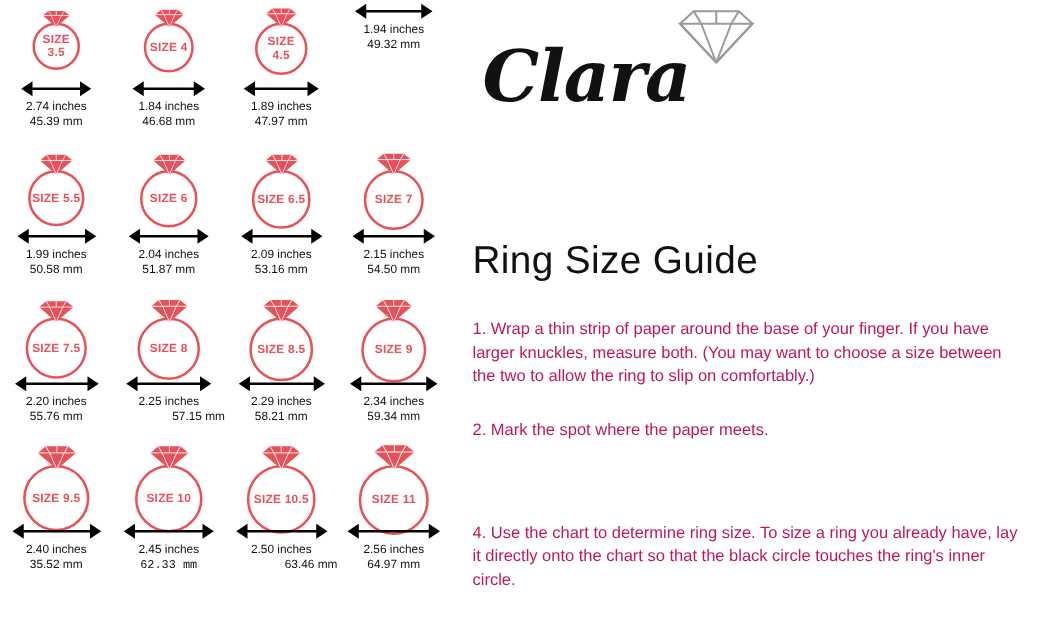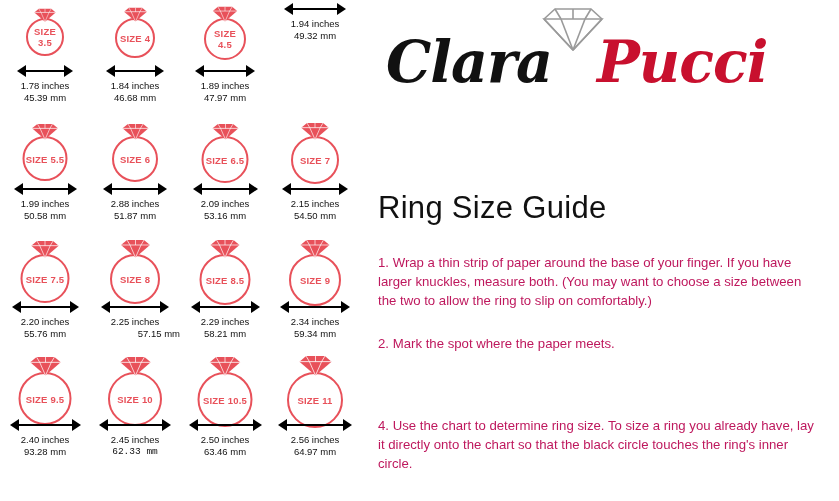--- a/index.html
+++ b/index.html
@@ -186,21 +186,21 @@
                 <line x1="42" y1="12" x2="31" y2="37"></line>
               </g>
             </svg>
           </div>
         </div>
         <div class="arrow-wrap">
           <div class="arrow-line" style="left:25px; width:40px"></div>
           <div class="arrow-head left" style="left:17px"></div>
           <div class="arrow-head right" style="left:64px"></div>
         </div>
-        <div class="meas">1.78 inches</div>
+        <div class="meas">2.74 inches</div>
         <div class="meas" style="margin-top: 0px;">45.39 mm</div>
       </div>
       <div class="ring-cell">
         <div class="ring-art">
           <div class="ring-band" style="width: 40px; height: 40px;">
             <div class="ring-size-label">SIZE 4</div>
           </div>
           <div class="gem" style="top: 5px;">
             <svg width="25" height="15" viewBox="0 0 62 38" style="margin-left:-12.5px">
               <polygon points="2,12 60,12 31,37" fill="#e8515a"></polygon>
@@ -309,21 +309,21 @@
                 <line x1="42" y1="12" x2="31" y2="37"></line>
               </g>
             </svg>
           </div>
         </div>
         <div class="arrow-wrap">
           <div class="arrow-line" style="left:21px; width:48px"></div>
           <div class="arrow-head left" style="left:13px"></div>
           <div class="arrow-head right" style="left:68px"></div>
         </div>
-        <div class="meas">2.88 inches</div>
+        <div class="meas">2.04 inches</div>
         <div class="meas" style="margin-top: 0px;">51.87 mm</div>
       </div>
       <div class="ring-cell">
         <div class="ring-art">
           <div class="ring-band" style="width: 47px; height: 47px;">
             <div class="ring-size-label">SIZE 6.5</div>
           </div>
           <div class="gem" style="top: 3px;">
             <svg width="29" height="17" viewBox="0 0 62 38" style="margin-left:-14.5px">
               <polygon points="2,12 60,12 31,37" fill="#e8515a"></polygon>
@@ -510,21 +510,21 @@
               </g>
             </svg>
           </div>
         </div>
         <div class="arrow-wrap">
           <div class="arrow-line" style="left:17.5px; width:55px"></div>
           <div class="arrow-head left" style="left:9.5px"></div>
           <div class="arrow-head right" style="left:71.5px"></div>
         </div>
         <div class="meas">2.40 inches</div>
-        <div class="meas" style="margin-top: 0px;">93.28 mm</div>
+        <div class="meas" style="margin-top: 0px;">35.52 mm</div>
       </div>
       <div class="ring-cell">
         <div class="ring-art">
           <div class="ring-band" style="width: 54px; height: 54px;">
             <div class="ring-size-label">SIZE 10</div>
           </div>
           <div class="gem" style="top: 0px;">
             <svg width="33" height="20" viewBox="0 0 62 38" style="margin-left:-16.5px">
               <polygon points="2,12 60,12 31,37" fill="#e8515a"></polygon>
               <polygon points="2,12 14,2 48,2 60,12" fill="#e8515a"></polygon>
@@ -566,21 +566,21 @@
               </g>
             </svg>
           </div>
         </div>
         <div class="arrow-wrap">
           <div class="arrow-line" style="left:16.5px; width:57px"></div>
           <div class="arrow-head left" style="left:8.5px"></div>
           <div class="arrow-head right" style="left:72.5px"></div>
         </div>
         <div class="meas">2.50 inches</div>
-        <div class="meas" style="margin-top: 0px;">63.46 mm</div>
+        <div class="meas" style="margin-top: 0px; text-align: right;">63.46 mm</div>
       </div>
       <div class="ring-cell">
         <div class="ring-art">
           <div class="ring-band" style="width: 56px; height: 56px;">
             <div class="ring-size-label">SIZE 11</div>
           </div>
           <div class="gem" style="top: -1px;">
             <svg width="35" height="21" viewBox="0 0 62 38" style="margin-left:-17.5px">
               <polygon points="2,12 60,12 31,37" fill="#e8515a"></polygon>
               <polygon points="2,12 14,2 48,2 60,12" fill="#e8515a"></polygon>
@@ -618,21 +618,20 @@
           <line x1="61" y1="3" x2="55" y2="13"></line>
           <line x1="43" y1="3" x2="43" y2="13"></line>
           <line x1="31" y1="13" x2="43" y2="44"></line>
           <line x1="55" y1="13" x2="43" y2="44"></line>
           <line x1="14" y1="13" x2="43" y2="44"></line>
           <line x1="72" y1="13" x2="43" y2="44"></line>
         </g>
       </svg>
     </span>
     <span class="logo-clara">Clara</span>
-    <span class="logo-pucci">Pucci</span>
   </div>
 
   <div id="guide-title">Ring Size Guide</div>
 
   <div class="step" id="step-1">
     <span class="num">1.</span>
     <span>Wrap a thin strip of paper around the base of your finger. If you have larger knuckles, measure both. (You may want to choose a size between the two to allow the ring to slip on comfortably.)</span>
   </div>
   <div class="step" id="step-2">
     <span class="num">2.</span>

